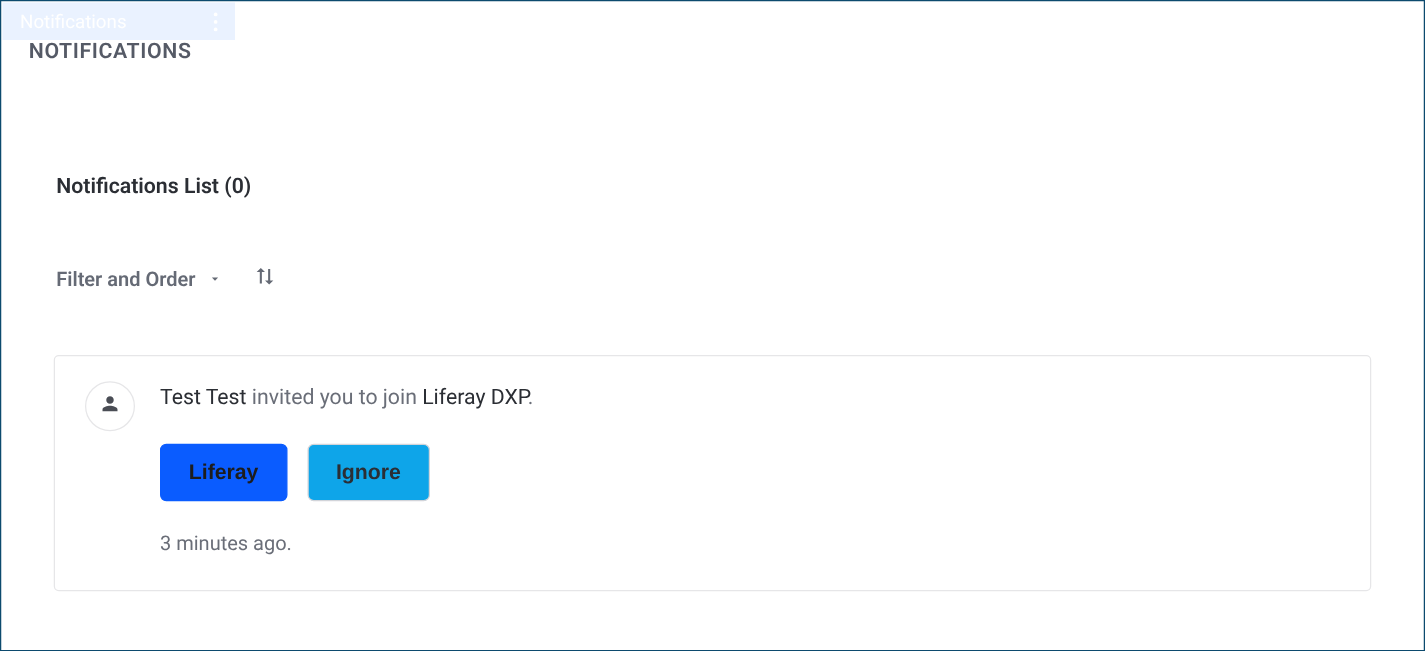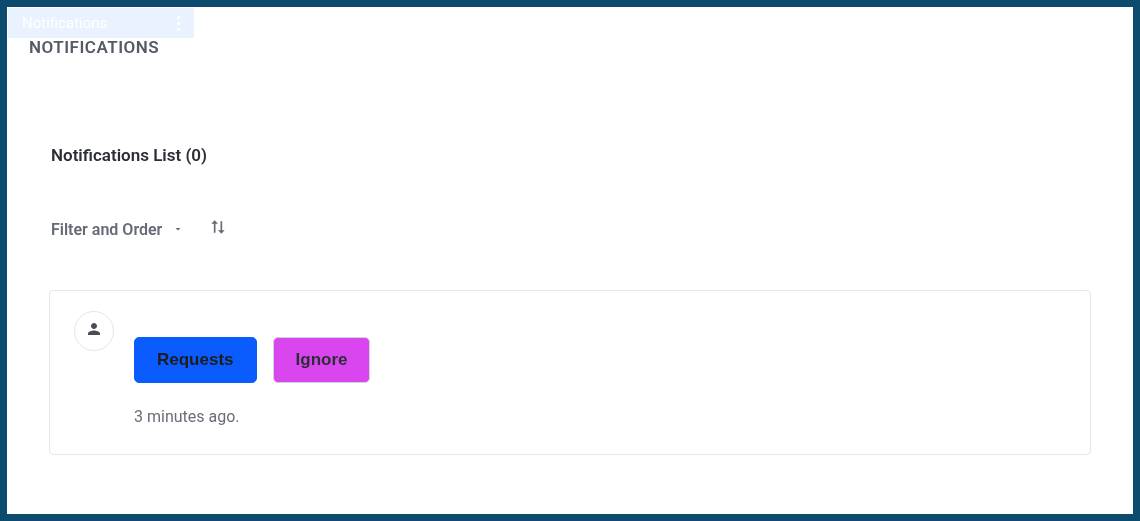--- a/index.html
+++ b/index.html
@@ -8,21 +8,21 @@
       box-sizing: border-box;
     }
     body {
       font-family: -apple-system, BlinkMacSystemFont, "Segoe UI", Roboto, "Helvetica Neue", Arial, sans-serif;
       background: #ffffff;
       width: 1140px;
       height: 521px;
       overflow: hidden;
     }
     .outer-border {
-      border: 7px solid #0c4a6e;
+      border: 1px solid #0c4a6e;
       width: 100%;
       height: 100%;
       position: relative;
     }
     .ghost-header {
       position: absolute;
       top: 1px;
       left: 1px;
       background: #eaf2ff;
       color: #ffffff;
@@ -156,21 +156,21 @@
       border-radius: 5px;
       cursor: pointer;
       border: 1px solid transparent;
     }
     .btn-primary {
       background: #0a5cff;
       color: #1d1d1d;
       border-color: #0a5cff;
     }
     .btn-secondary {
-      background: #d946ef;
+      background: #0ea5e9;
       color: #2b2e34;
       border: 1px solid #d2d4d9;
     }
     .timestamp {
       margin-top: 24px;
       font-size: 16px;
       color: #6a6e78;
     }
   </style>
 </head>
@@ -212,22 +212,25 @@
   <div class="card">
     <div class="card-row">
       <div class="avatar">
         <span>
           <svg viewBox="0 0 24 24">
               <path d="M12 12c2.2 0 4-1.8 4-4s-1.8-4-4-4-4 1.8-4 4 1.8 4 4 4zm0 2c-2.7 0-8 1.3-8 4v2h16v-2c0-2.7-5.3-4-8-4z"></path>
             </svg>
         </span>
       </div>
       <div class="card-body">
+        <div class="request-text">
+          <span class="strong">Test Test</span><span> invited you to join </span><span class="strong">Liferay DXP</span><span>.</span>
+        </div>
         <div class="buttons">
-          <button class="btn btn-primary">Requests</button>
+          <button class="btn btn-primary">Liferay</button>
           <button class="btn btn-secondary">Ignore</button>
         </div>
         <div class="timestamp">3 minutes ago.</div>
       </div>
     </div>
   </div>
 
 </div>
 
 </body></html>

